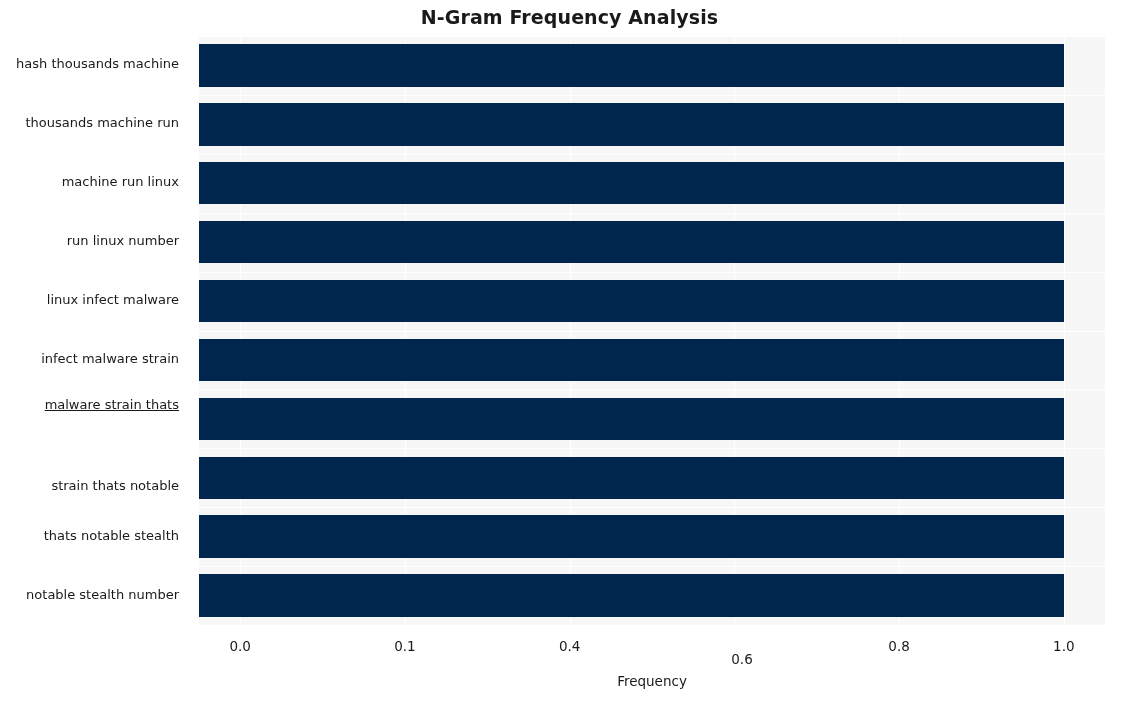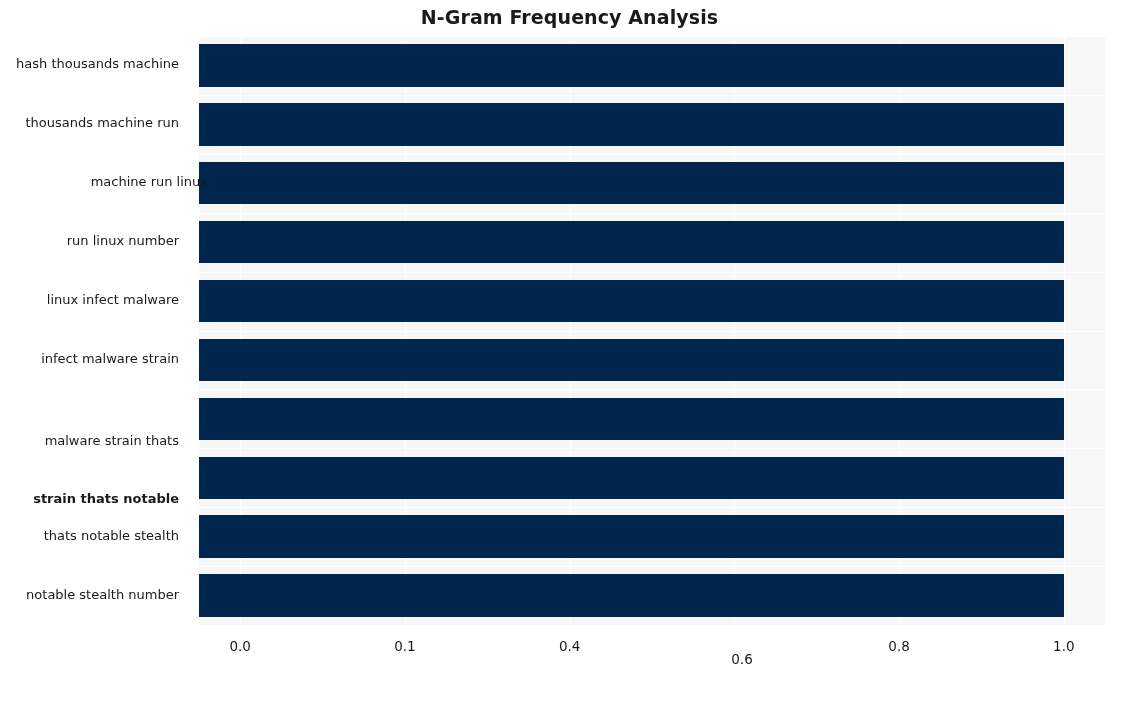--- a/index.html
+++ b/index.html
@@ -117,31 +117,32 @@
       <div class="bar" style="top: 302.746px; height: 42.408px; width: 864.818px; background: rgb(0, 38, 77);"></div>
       <div class="bar" style="top: 361.646px; height: 42.408px; width: 864.818px; background: rgb(0, 38, 77);"></div>
       <div class="bar" style="top: 420.546px; height: 42.408px; width: 864.818px; background: rgb(0, 38, 77);"></div>
       <div class="bar" style="top: 479.446px; height: 42.408px; width: 864.818px; background: rgb(0, 38, 77);"></div>
       <div class="bar" style="top: 538.346px; height: 42.408px; width: 864.818px; background: rgb(0, 38, 77);"></div>
     </div>
 
   <div id="y-axis">
       <div class="ytick-wrap" style="top: 56.45px; padding-right: 10px; box-sizing: border-box;">hash thousands machine</div>
       <div class="ytick-wrap" style="top: 115.35px; padding-right: 10px; box-sizing: border-box;">thousands machine run</div>
-      <div class="ytick-wrap" style="top: 174.25px; padding-right: 10px; box-sizing: border-box; margin-left: 29px;">machine run linux</div>
+      <div class="ytick-wrap" style="top: 174.25px; padding-right: 10px; box-sizing: border-box;">machine run linux</div>
       <div class="ytick-wrap" style="top: 233.15px; padding-right: 10px; box-sizing: border-box;">run linux number</div>
       <div class="ytick-wrap" style="top: 292.05px; padding-right: 10px; box-sizing: border-box;">linux infect malware</div>
       <div class="ytick-wrap" style="top: 350.95px; padding-right: 10px; box-sizing: border-box;">infect malware strain</div>
-      <div class="ytick-wrap" style="top: 433px; padding-right: 10px; box-sizing: border-box;">malware strain thats</div>
-      <div class="ytick-wrap" style="top: 491px; padding-right: 10px; box-sizing: border-box; font-weight: bold;">strain thats notable</div>
+      <div class="ytick-wrap" style="top: 397px; padding-right: 10px; box-sizing: border-box; text-decoration: underline;">malware strain thats</div>
+      <div class="ytick-wrap" style="top: 478px; padding-right: 10px; box-sizing: border-box;">strain thats notable</div>
       <div class="ytick-wrap" style="top: 527.65px; padding-right: 10px; box-sizing: border-box;">thats notable stealth</div>
       <div class="ytick-wrap" style="top: 586.55px; padding-right: 10px; box-sizing: border-box;">notable stealth number</div>
     </div>
   <div id="x-axis">
       <div class="xtick-wrap" style="left: 200.182px; top: 638px;">0.0</div>
       <div class="xtick-wrap" style="left: 364.909px; top: 638px;">0.1</div>
       <div class="xtick-wrap" style="left: 529.636px; top: 638px;">0.4</div>
       <div class="xtick-wrap" style="left: 702px; top: 638px; margin-top: 13px;">0.6</div>
       <div class="xtick-wrap" style="left: 859.091px; top: 638px;">0.8</div>
       <div class="xtick-wrap" style="left: 1023.82px; top: 638px;">1.0</div>
     </div>
 
+  <div id="xlabel">Frequency</div>
 </div>
 
 </body></html>

